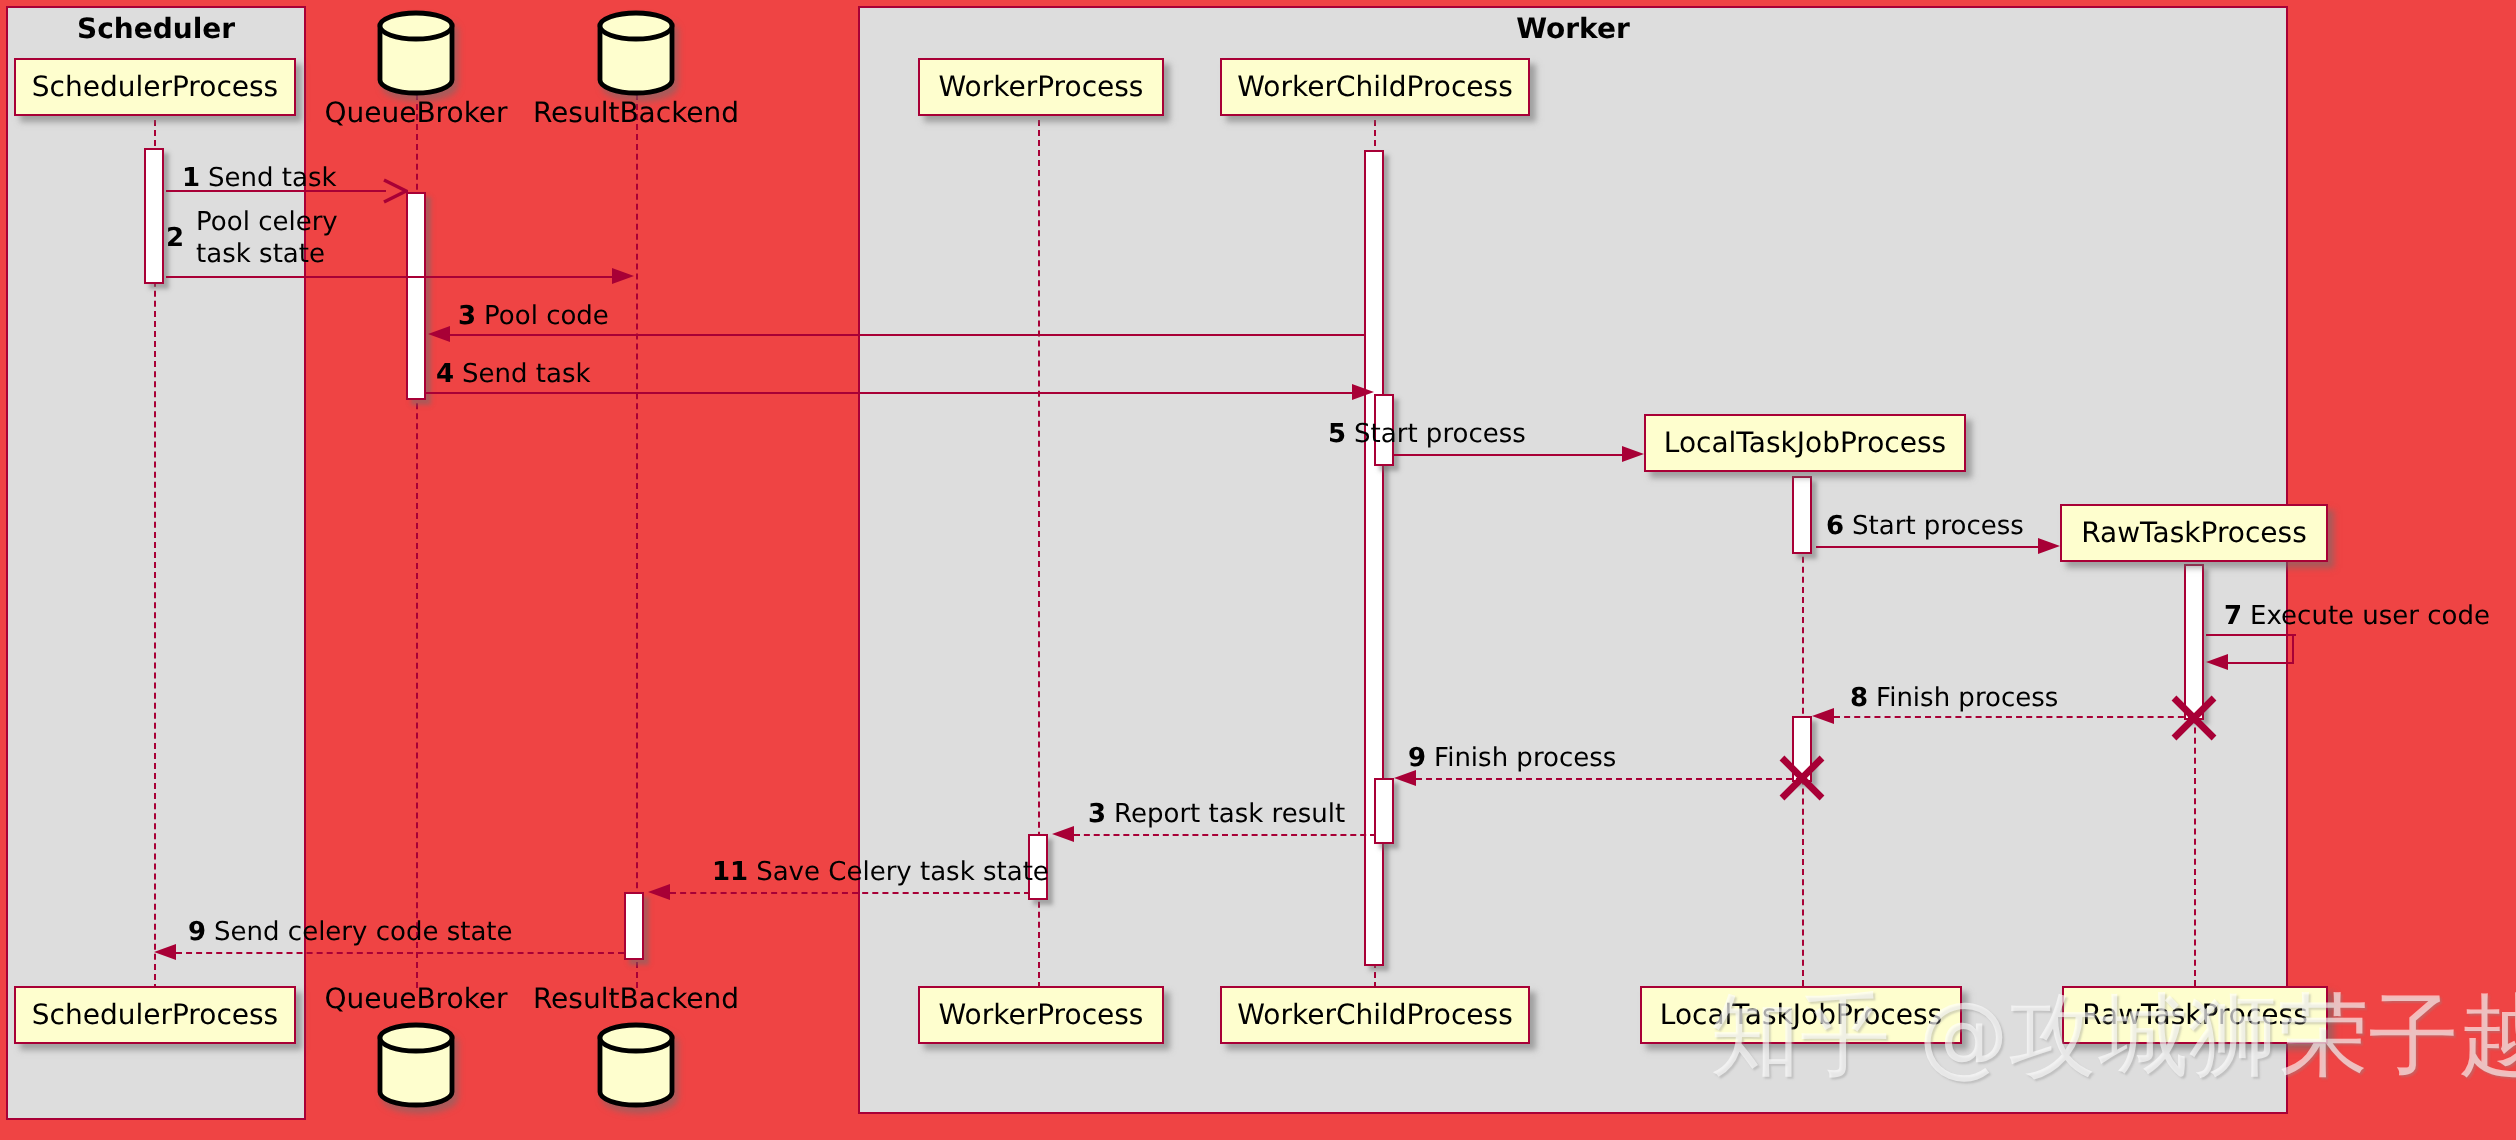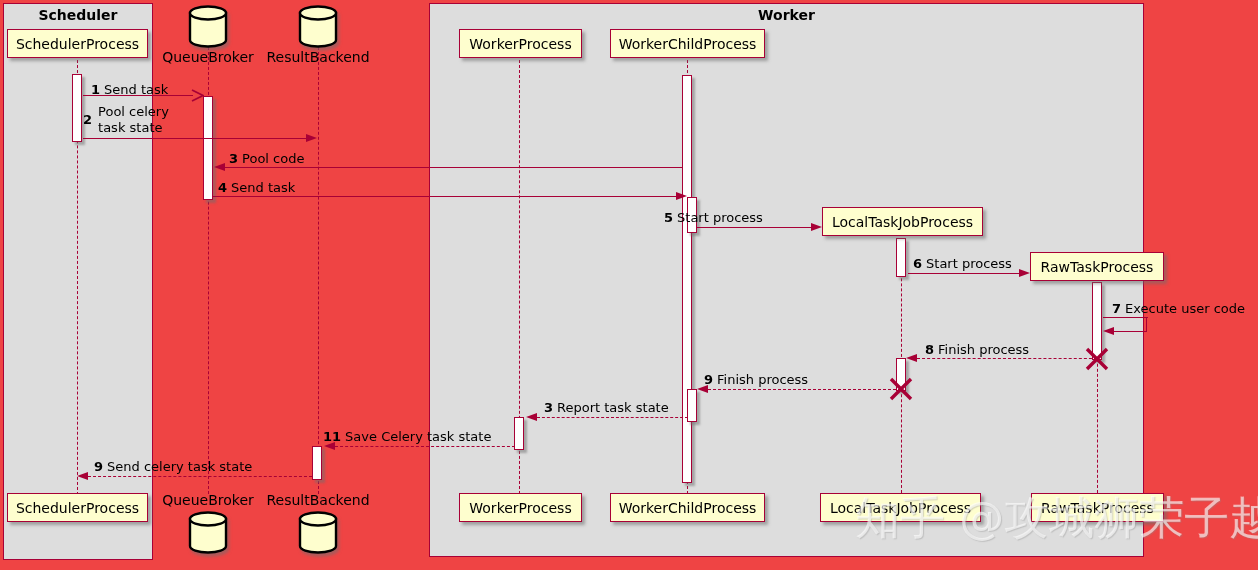--- a/index.html
+++ b/index.html
@@ -142,29 +142,29 @@
   <div class="arr-l" style="left:906px;top:354px"></div>
   <div class="line-dashed" style="left:917px;top:358px;width:180px"></div>
   <div class="mlabel" style="left:925px;top:342px"><b>8</b><span>Finish process</span></div>
 
   <div class="arr-l" style="left:697px;top:385px"></div>
   <div class="line-dashed" style="left:708px;top:389px;width:193px"></div>
   <div class="mlabel" style="left:704px;top:372px"><b>9</b><span>Finish process</span></div>
 
   <div class="arr-l" style="left:526px;top:413px"></div>
   <div class="line-dashed" style="left:537px;top:417px;width:151px"></div>
-  <div class="mlabel" style="left:544px;top:400px"><b>3</b><span>Report task state</span></div>
+  <div class="mlabel" style="left:544px;top:400px"><b>3</b><span>Report task result</span></div>
 
   <div class="arr-l" style="left:324px;top:442px"></div>
   <div class="line-dashed" style="left:335px;top:446px;width:180px"></div>
-  <div class="mlabel" style="left:323px;top:429px"><b>11</b><span>Save Celery task state</span></div>
+  <div class="mlabel" style="left:356px;top:429px"><b>11</b><span>Save Celery task state</span></div>
 
   <div class="arr-l" style="left:77px;top:472px"></div>
   <div class="line-dashed" style="left:88px;top:476px;width:224px"></div>
-  <div class="mlabel" style="left:94px;top:459px"><b>9</b><span>Send celery task state</span></div>
+  <div class="mlabel" style="left:94px;top:459px"><b>9</b><span>Send celery code state</span></div>
 
   <svg class="xmark" style="left:1084px;top:346px" width="26" height="26" viewBox="0 0 26 26">
     <path d="M3,3 L23,23 M23,3 L3,23" stroke="#A80036" stroke-width="3.4" fill="none"></path>
   </svg>
   <svg class="xmark" style="left:888px;top:376px" width="26" height="26" viewBox="0 0 26 26">
     <path d="M3,3 L23,23 M23,3 L3,23" stroke="#A80036" stroke-width="3.4" fill="none"></path>
   </svg>
 
   <div class="watermark" style="left:855px;top:488px">知乎 @攻城狮荣子越</div>
 

